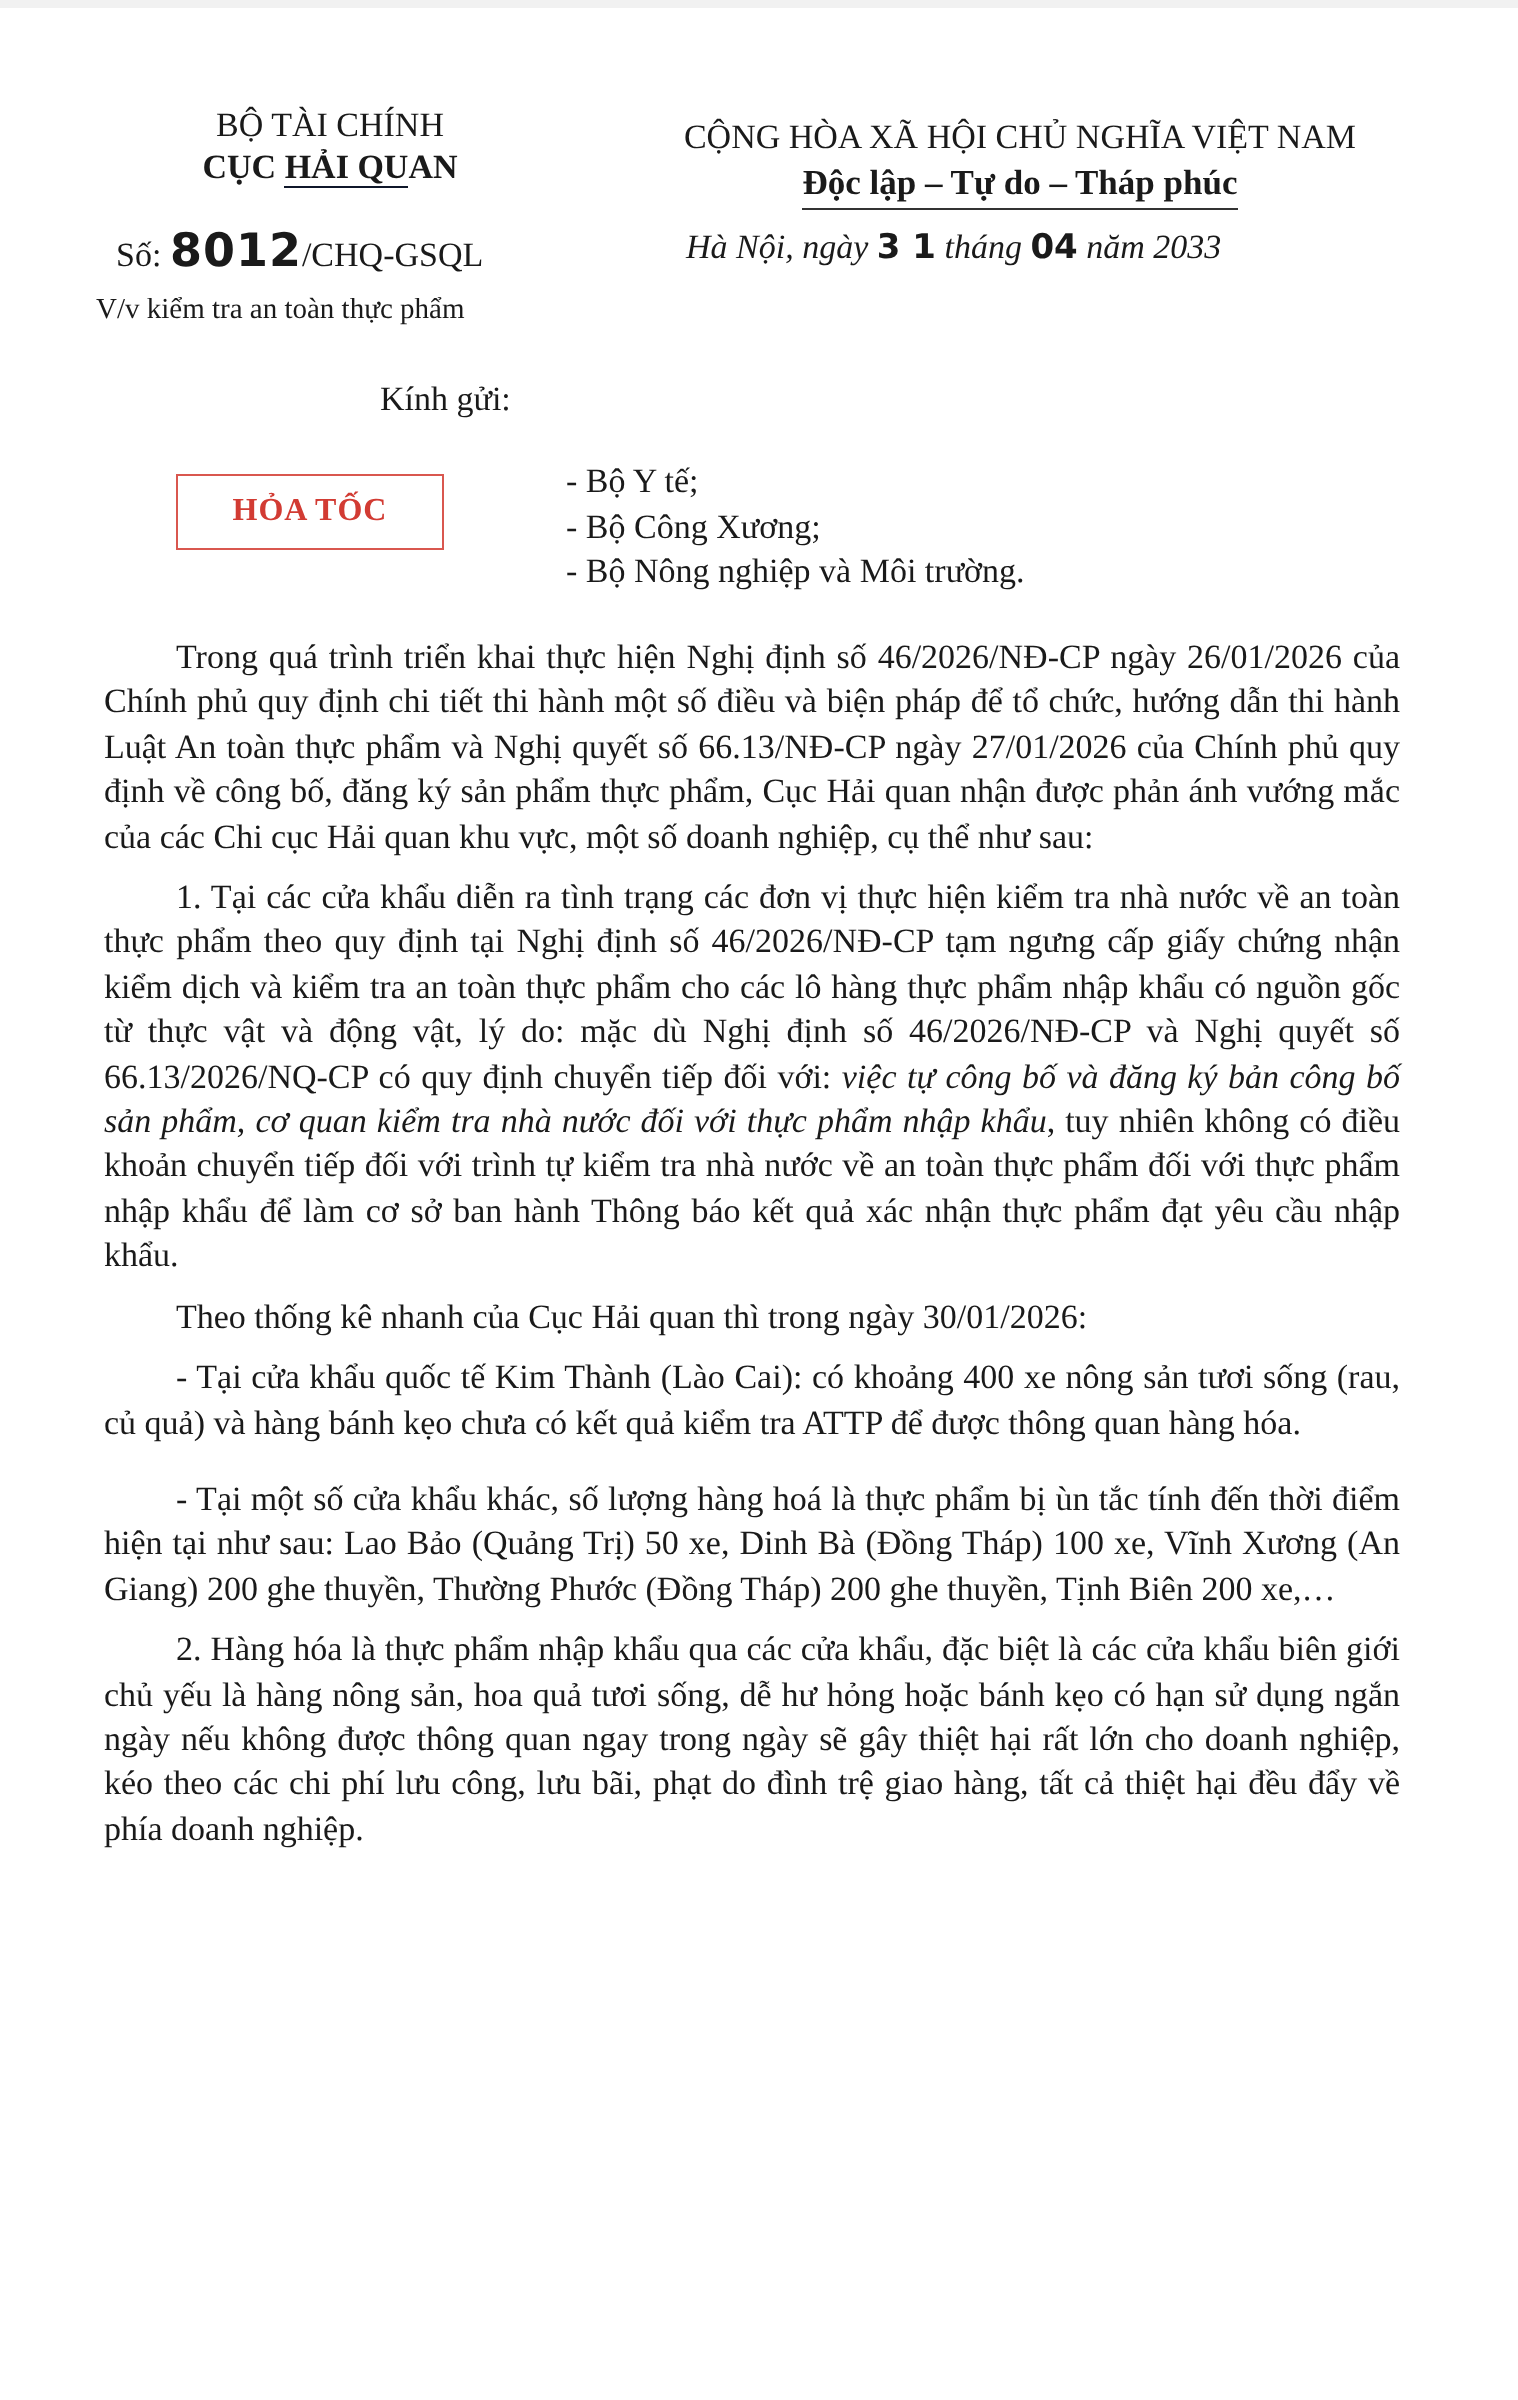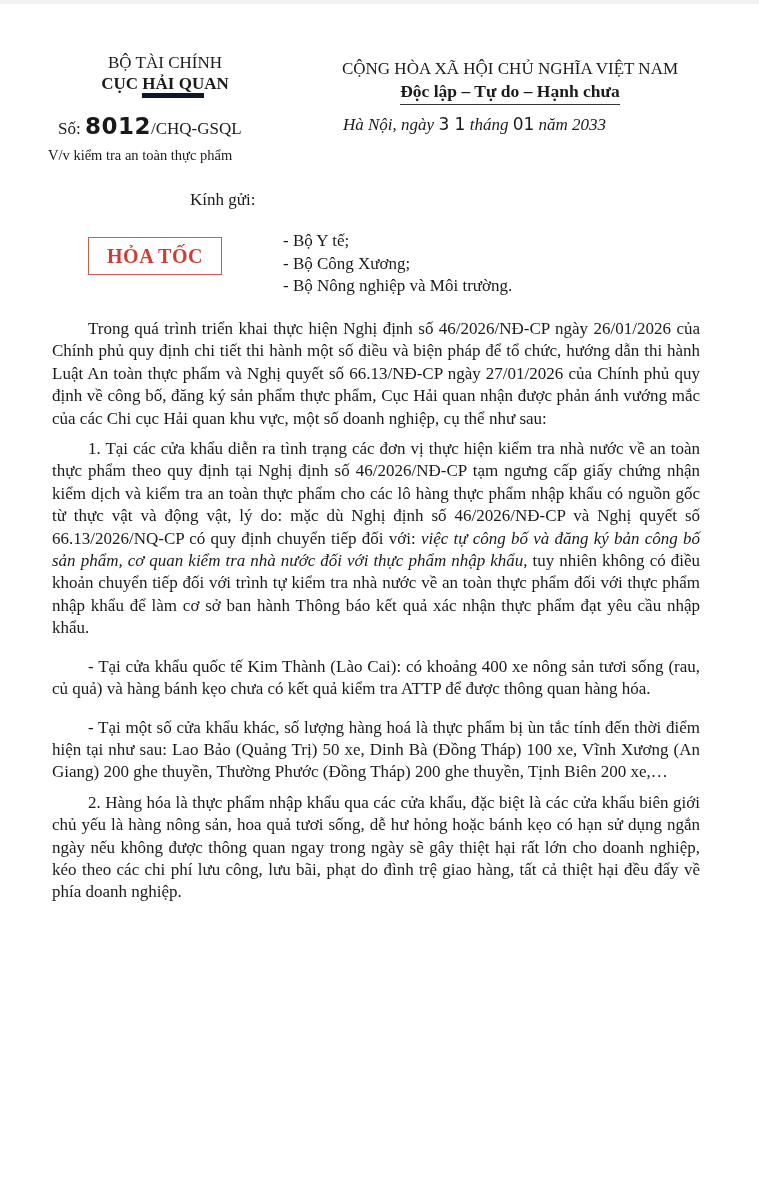--- a/index.html
+++ b/index.html
@@ -6,35 +6,35 @@
     body {
       width: 759px; height: 1200px; position: relative; overflow: hidden;
       font-family: "Liberation Serif", "DejaVu Serif", serif;
       color: #1a1a1a;
     }
     .top-strip { position: absolute; left: 0; top: 0; width: 759px; height: 4px; background: #f1f1f1; }
     .abs { position: absolute; white-space: nowrap; }
     .left-hdr { position: absolute; left: 40px; top: 52px; width: 250px; text-align: center; }
     .left-hdr .ministry { font-size: 17px; line-height: 21px; }
     .left-hdr .agency { font-size: 17px; font-weight: bold; line-height: 21px; }
-    .left-hdr .agency .ul { border-bottom: 5px solid #0f172a; }
+    .left-hdr .agency .ul { border-bottom: 1px solid #0f172a; }
     .docno { position: absolute; left: 58px; top: 113px; font-size: 17px; }
     .docno .num { font-family: "DejaVu Sans", sans-serif; font-size: 23px; font-weight: bold; letter-spacing: 0.5px; }
     .subject { position: absolute; left: 48px; top: 147px; font-size: 14.5px; }
     .right-hdr { position: absolute; left: 300px; top: 58px; width: 420px; text-align: center; }
     .right-hdr .nation { font-size: 17px; font-weight: normal; line-height: 22px; white-space: nowrap; }
     .right-hdr .motto { font-size: 17.5px; font-weight: bold; line-height: 22px; display: inline-block; border-bottom: 1px solid #333; padding-bottom: 2px; }
     .date { position: absolute; left: 343px; top: 114px; font-size: 17px; font-style: italic; }
-    .date .d { font-family: "DejaVu Sans", sans-serif; font-style: normal; font-weight: normal; font-size: 17px; }
+    .date .d { font-family: "DejaVu Sans", sans-serif; font-style: normal; font-weight: bold; font-size: 17px; }
     .recipients-label { position: absolute; left: 190px; top: 190px; font-size: 17px; text-align: center; }
     .recipients { position: absolute; left: 283px; top: 214px; font-size: 17px; line-height: 22.5px; margin-top: 16px; }
     .stamp {
       position: absolute; left: 88px; top: 237px; width: 132px; height: 36px;
       border: 1.5px solid #d9574f; color: #d23b33; font-weight: bold;
-      font-size: 20px; text-align: center; line-height: 36px; letter-spacing: 0.5px;
+      font-size: 16px; text-align: center; line-height: 36px; letter-spacing: 0.5px;
     }
     .body { position: absolute; left: 52px; top: 318px; width: 648px; font-size: 17px; line-height: 22.4px; text-align: justify; }
     .body p { margin: 0; }
     .body p.ind { text-indent: 36px; }
     .body p.ind2 { text-indent: 36px; }
     .body .gap { height: 8px; }
     .body em { font-style: italic; }
   </style>
 </head>
 <body>
@@ -48,46 +48,47 @@
 
 <div class="docno">
   <span>Số:</span>
   <span class="num">8012</span><span>/CHQ-GSQL</span>
 </div>
 
 <div class="subject abs">V/v kiểm tra an toàn thực phẩm</div>
 
 <div class="right-hdr">
   <div class="nation">CỘNG HÒA XÃ HỘI CHỦ NGHĨA VIỆT NAM</div>
-  <div class="motto">Độc lập – Tự do – Hạnh chưa</div>
+  <div class="motto">Độc lập – Tự do – Tháp phúc</div>
 </div>
 
 <div class="date">
   <span>Hà Nội, ngày</span>
   <span class="d">3 1</span>
   <span>tháng</span>
-  <span class="d">01</span>
+  <span class="d">04</span>
   <span>năm 2033</span>
 </div>
 
 <div class="recipients-label">Kính gửi:</div>
 
 <div class="stamp">HỎA TỐC</div>
 
 <div class="recipients">
   <div>- Bộ Y tế;</div>
   <div>- Bộ Công Xương;</div>
   <div>- Bộ Nông nghiệp và Môi trường.</div>
 </div>
 
 <div class="body">
   <p class="ind">Trong quá trình triển khai thực hiện Nghị định số 46/2026/NĐ-CP ngày 26/01/2026 của Chính phủ quy định chi tiết thi hành một số điều và biện pháp để tổ chức, hướng dẫn thi hành Luật An toàn thực phẩm và Nghị quyết số 66.13/NĐ-CP ngày 27/01/2026 của Chính phủ quy định về công bố, đăng ký sản phẩm thực phẩm, Cục Hải quan nhận được phản ánh vướng mắc của các Chi cục Hải quan khu vực, một số doanh nghiệp, cụ thể như sau:</p>
   <div class="gap"></div>
   <p class="ind"><span>1. Tại các cửa khẩu diễn ra tình trạng các đơn vị thực hiện kiểm tra nhà nước về an toàn thực phẩm theo quy định tại Nghị định số 46/2026/NĐ-CP tạm ngưng cấp giấy chứng nhận kiểm dịch và kiểm tra an toàn thực phẩm cho các lô hàng thực phẩm nhập khẩu có nguồn gốc từ thực vật và động vật, lý do: mặc dù Nghị định số 46/2026/NĐ-CP và Nghị quyết số 66.13/2026/NQ-CP có quy định chuyển tiếp đối với: </span><em>việc tự công bố và đăng ký bản công bố sản phẩm, cơ quan kiểm tra nhà nước đối với thực phẩm nhập khẩu</em><span>, tuy nhiên không có điều khoản chuyển tiếp đối với trình tự kiểm tra nhà nước về an toàn thực phẩm đối với thực phẩm nhập khẩu để làm cơ sở ban hành Thông báo kết quả xác nhận thực phẩm đạt yêu cầu nhập khẩu.</span></p>
   <div class="gap"></div>
+  <p class="ind">Theo thống kê nhanh của Cục Hải quan thì trong ngày 30/01/2026:</p>
   <div class="gap"></div>
   <p class="ind2">- Tại cửa khẩu quốc tế Kim Thành (Lào Cai): có khoảng 400 xe nông sản tươi sống (rau, củ quả) và hàng bánh kẹo chưa có kết quả kiểm tra ATTP để được thông quan hàng hóa.</p>
   <div class="gap"></div>
   <div class="gap"></div>
   <p class="ind2">- Tại một số cửa khẩu khác, số lượng hàng hoá là thực phẩm bị ùn tắc tính đến thời điểm hiện tại như sau: Lao Bảo (Quảng Trị) 50 xe, Dinh Bà (Đồng Tháp) 100 xe, Vĩnh Xương (An Giang)  200 ghe thuyền, Thường Phước (Đồng Tháp) 200 ghe thuyền, Tịnh Biên 200 xe,…</p>
   <div class="gap"></div>
   <p class="ind">2. Hàng hóa là thực phẩm nhập khẩu qua các cửa khẩu, đặc biệt là các cửa khẩu biên giới chủ yếu là hàng nông sản, hoa quả tươi sống, dễ hư hỏng hoặc bánh kẹo có hạn sử dụng ngắn ngày nếu không được thông quan ngay trong ngày sẽ gây thiệt hại rất lớn cho doanh nghiệp, kéo theo các chi phí lưu công, lưu bãi, phạt do đình trệ giao hàng, tất cả thiệt hại đều đẩy về phía doanh nghiệp.</p>
 </div>
 
 </body></html>

